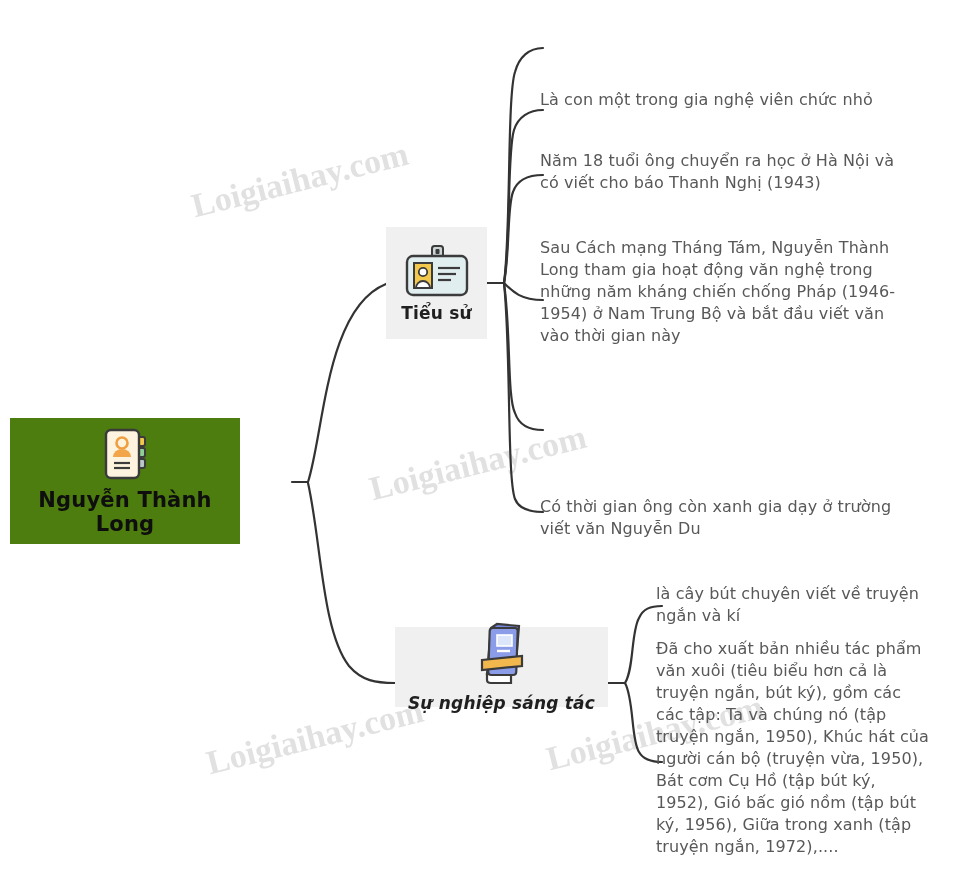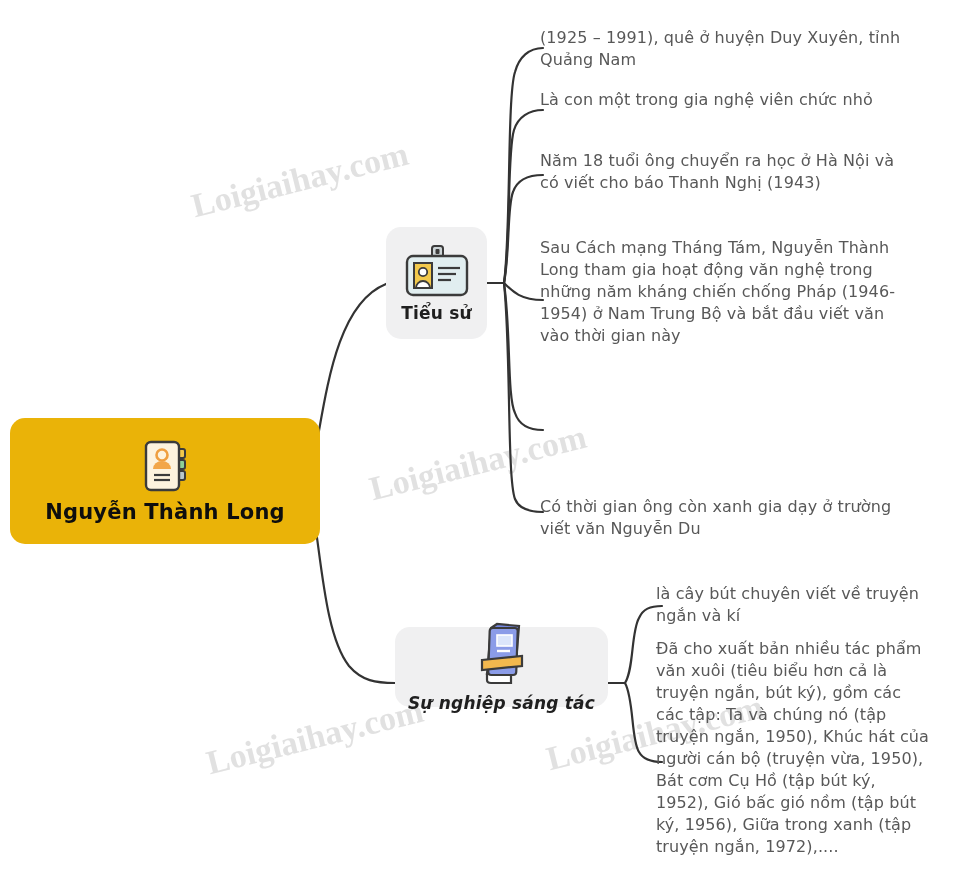--- a/index.html
+++ b/index.html
@@ -19,30 +19,30 @@
     color: rgba(175,175,175,0.38);
     white-space: nowrap;
     transform: translate(-50%,-50%) rotate(-14deg);
     z-index: 1;
     user-select: none;
   }
   svg.edges { position: absolute; left: 0; top: 0; z-index: 2; }
   
   .node {
     position: absolute;
-    border-radius: 15px;
+    border-radius: 0;
     display: flex; flex-direction: column;
     align-items: center; justify-content: center;
     z-index: 3;
     text-align: center;
   }
   .node .icon { line-height: 0; }
   .root-node {
-    left: 10px; top: 418px; width: 310px; height: 126px;
-    background: #eab308;
+    left: 10px; top: 418px; width: 230px; height: 126px;
+    background: #4d7c0f;
   }
   .root-node .label {
     font-size: 21px; font-weight: bold; color: #0e0e0e;
     margin-top: 7px; letter-spacing: 0.2px;
   }
   .branch-node { background: #f0f0f1; }
   .branch-node .label {
     font-size: 17px; font-weight: bold; color: #1f1f1f;
     margin-top: 5px; letter-spacing: 0.2px;
   }
@@ -131,21 +131,20 @@
         <path d="M 16,6 L 22,2 L 44,4 L 40,52 L 12,52 Z" fill="#7487e0" stroke="#3b3b3b" stroke-width="2.2"></path>
         <rect x="15" y="6" width="28" height="47" rx="3" fill="#8b9ce8" stroke="#3b3b3b" stroke-width="2.2" transform="skewX(-2)"></rect>
         <rect x="22" y="13" width="15" height="11" fill="#dce6fb" stroke="#ffffff" stroke-width="1.6"></rect>
         <line x1="22" y1="29" x2="35" y2="29" stroke="#ffffff" stroke-width="2.4"></line>
         <path d="M 7,38 L 47,34 L 47,44 L 7,48 Z" fill="#f2b84e" stroke="#3b3b3b" stroke-width="2.2"></path>
       </svg>
     </span>
     <div class="label">Sự nghiệp sáng tác</div>
   </div>
 
-  <div class="leaf b1" style="top:27px">(1925 – 1991), quê ở huyện Duy Xuyên, tỉnh Quảng Nam</div>
   <div class="leaf b1" style="top:89px">Là con một trong gia nghệ viên chức nhỏ</div>
   <div class="leaf b1" style="top:150px">Năm 18 tuổi ông chuyển ra học ở Hà Nội và có viết cho báo Thanh Nghị (1943)</div>
   <div class="leaf b1" style="top:237px">Sau Cách mạng Tháng Tám, Nguyễn Thành Long tham gia hoạt động văn nghệ trong những năm kháng chiến chống Pháp (1946-1954) ở Nam Trung Bộ và bắt đầu viết văn vào thời gian này</div>
   <div class="leaf b1" style="top:496px">Có thời gian ông còn xanh gia dạy ở trường viết văn Nguyễn Du</div>
 
   <div class="leaf b2" style="top:583px">là cây bút chuyên viết về truyện ngắn và kí</div>
   <div class="leaf b2" style="top:638px">Đã cho xuất bản nhiều tác phẩm văn xuôi (tiêu biểu hơn cả là truyện ngắn, bút ký), gồm các các tập: Ta và chúng nó (tập truyện ngắn, 1950), Khúc hát của người cán bộ (truyện vừa, 1950), Bát cơm Cụ Hồ (tập bút ký, 1952), Gió bấc gió nồm (tập bút ký, 1956), Giữa trong xanh (tập truyện ngắn, 1972),....</div>
 
 </div>
 

